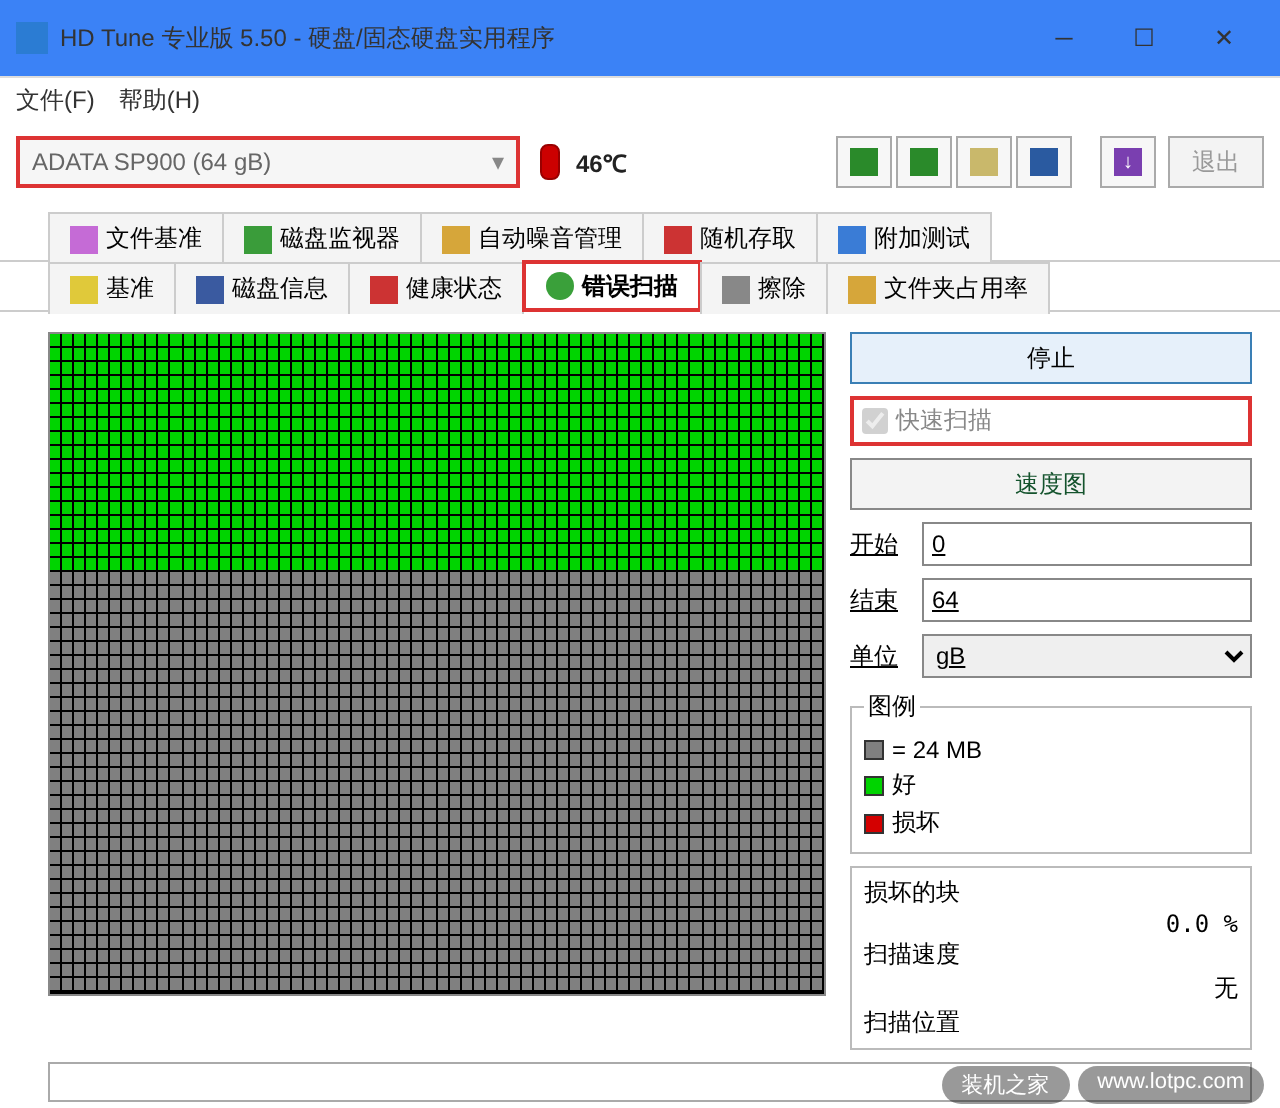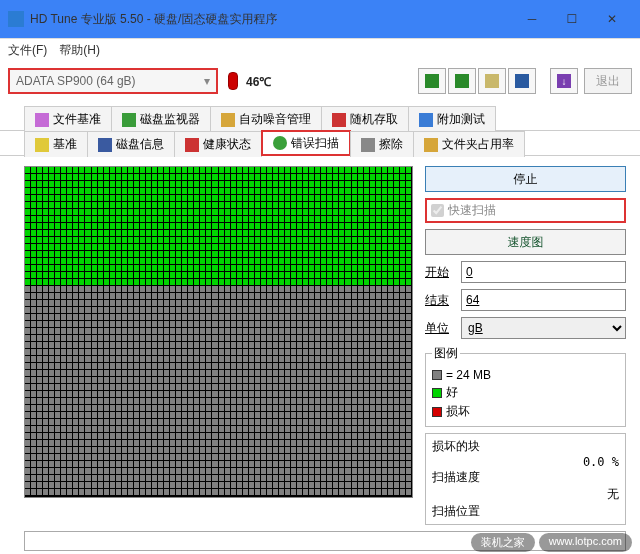--- a/index.html
+++ b/index.html
@@ -4,36 +4,36 @@
 <style>
 * { box-sizing: border-box; margin: 0; padding: 0; font-family: "Microsoft YaHei", sans-serif; font-size: 12px; }
 body { background: #fff; width: 640px; height: 554px; position: relative; overflow: hidden; }
 .titlebar { height: 39px; background: #3b82f6; display: flex; align-items: center; padding: 0 8px; border-bottom: 1px solid #ddd; }
 .titlebar .icon { width: 16px; height: 16px; background: #2b7cd3; margin-right: 6px; }
 .titlebar .title { flex: 1; color: #333; }
 .winbtns { display: flex; gap: 0; }
 .winbtn { width: 40px; height: 24px; display: flex; align-items: center; justify-content: center; color: #333; }
 .menubar { height: 22px; display: flex; align-items: center; padding: 0 8px; gap: 12px; color: #333; }
 .toolbar-row { height: 40px; display: flex; align-items: center; padding: 4px 8px; gap: 6px; }
-.drive-select { width: 210px; height: 26px; border: 2px solid #d33; background: #f6f6f6; display: flex; align-items: center; padding: 0 6px; color: #666; position: relative; }
+.drive-select { width: 252px; height: 26px; border: 2px solid #d33; background: #f6f6f6; display: flex; align-items: center; padding: 0 6px; color: #666; position: relative; }
 .drive-select .chev { position: absolute; right: 6px; color: #888; }
 .thermo { width: 10px; height: 18px; background: linear-gradient(#c00,#c00); border-radius: 4px; border: 1px solid #900; margin-left: 4px; }
 .temp { font-weight: bold; color: #222; margin-left: 2px; }
 .toolbtns { display: flex; gap: 2px; margin-left: auto; }
 .tbtn { width: 28px; height: 26px; border: 1px solid #aaa; background: #f7f7f7; display: flex; align-items: center; justify-content: center; }
 .tbtn .sq { width: 14px; height: 14px; }
 .green { background: #2a8a2a; }
 .purple { background: #7a3fb0; color:#fff; font-size:10px; display:flex; align-items:center; justify-content:center; }
 .exitbtn { width: 48px; height: 26px; border: 1px solid #aaa; background: #f3f3f3; display: flex; align-items: center; justify-content: center; color: #999; }
 .tabrow { display: flex; padding: 0 24px; border-bottom: 1px solid #ccc; height: 26px; }
 .tab { display: flex; align-items: center; gap: 4px; padding: 0 10px; border: 1px solid #ccc; border-bottom: none; background: #fff; margin-right: -1px; height: 26px; position: relative; }
 .tab.inactive { background: #f4f4f4; top: 1px; }
 .tab .ticon { width: 14px; height: 14px; }
 .tabrow2 { display: flex; padding: 0 24px; height: 26px; border-bottom: 1px solid #ccc; margin-top:-1px; }
-.highlight-tab { border: 2px solid #d33 !important; }
+.highlight-tab { border: 2px solid #d33 !important; font-weight: bold; }
 .main { display: flex; padding: 10px 14px 2px 24px; gap: 12px; }
 .gridwrap { width: 448px; height: 332px; border: 1px solid #888; background: #000; display: grid; grid-template-columns: repeat(64, 1fr); grid-auto-rows: 7px; }
 .cell { border-right: 1px solid #000; border-bottom: 1px solid #000; }
 .g { background: #00d400; }
 .n { background: #808080; }
 .sidepanel { flex: 1; display: flex; flex-direction: column; gap: 6px; }
 .btn { height: 26px; border: 1px solid #888; background: #f3f3f3; display: flex; align-items: center; justify-content: center; }
 .btn.primary { border: 1px solid #3a7fb5; background: #e6f0fa; }
 .chkrow { display: flex; align-items: center; gap: 4px; border: 2px solid #d33; padding: 2px 4px; }
 .chkrow input { width: 13px; height: 13px; }

